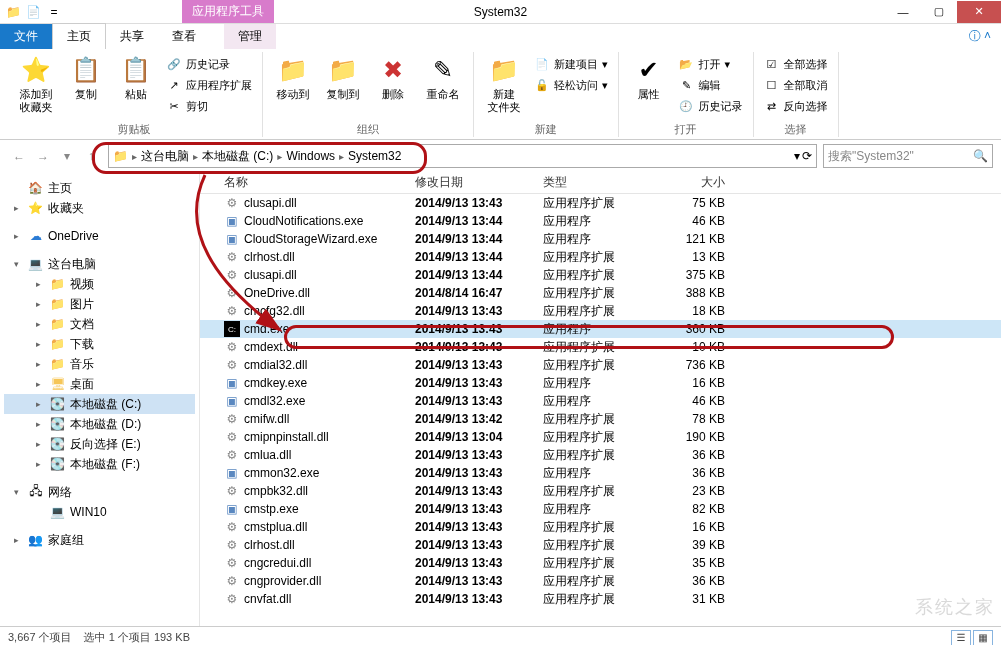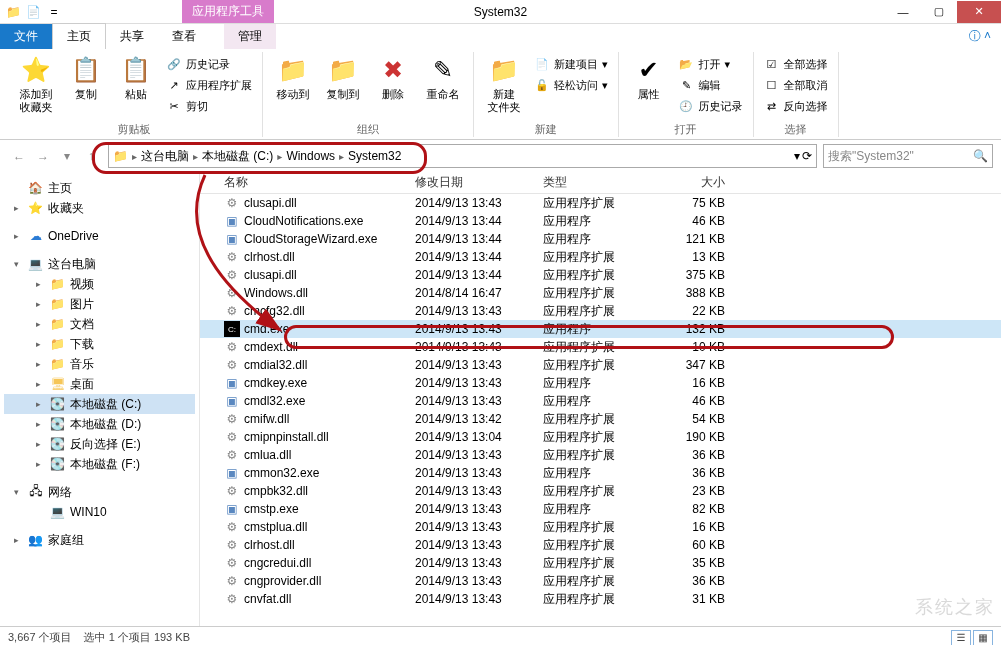--- a/index.html
+++ b/index.html
@@ -58,21 +58,21 @@
 .listpane { flex:1; display:flex; flex-direction:column; overflow:hidden; }
 .listhdr { height:22px; display:flex; border-bottom:1px solid #e5e5e5; align-items:center; font-size:12px; color:#333; }
 .col-name { width:215px; padding-left:24px; }
 .col-date { width:128px; }
 .col-type { width:110px; }
 .col-size { width:90px; text-align:right; padding-right:18px; }
 .listbody { flex:1; overflow:hidden; }
 .row { height:18px; display:flex; align-items:center; font-size:12px; }
 .row.sel { background:#cde6f7; }
 .row .c-name { width:215px; padding-left:24px; display:flex; align-items:center; gap:4px; }
-.row .c-date { width:128px; }
+.row .c-date { width:128px;font-weight:bold; }
 .row .c-type { width:110px; }
 .row .c-size { width:90px; text-align:right; padding-right:18px; }
 .row .fico { width:16px; height:16px; display:inline-flex; align-items:center; justify-content:center; font-size:12px; }
 
 
 .statusbar { height:22px; border-top:1px solid #ccc; display:flex; align-items:center; padding:0 8px; font-size:11px; color:#444; gap:12px; }
 .statusbar .views { margin-left:auto; display:flex; gap:2px; }
 .statusbar .views span { width:20px; height:16px; border:1px solid #88b4df; display:inline-flex; align-items:center; justify-content:center; font-size:10px; }
 
 
@@ -397,61 +397,61 @@
             <span class="fico i-dll">⚙</span>
             <span>clusapi.dll</span>
           </div>
           <div class="c-date">2014/9/13 13:44</div>
           <div class="c-type">应用程序扩展</div>
           <div class="c-size">375 KB</div>
         </div>
         <div class="row">
           <div class="c-name">
             <span class="fico i-dll">⚙</span>
-            <span>Windows.dll</span>
+            <span>OneDrive.dll</span>
           </div>
           <div class="c-date">2014/8/14 16:47</div>
           <div class="c-type">应用程序扩展</div>
           <div class="c-size">388 KB</div>
         </div>
         <div class="row">
           <div class="c-name">
             <span class="fico i-dll">⚙</span>
             <span>cmcfg32.dll</span>
           </div>
           <div class="c-date">2014/9/13 13:43</div>
           <div class="c-type">应用程序扩展</div>
-          <div class="c-size">22 KB</div>
+          <div class="c-size">18 KB</div>
         </div>
         <div class="row sel">
           <div class="c-name">
             <span class="fico" style="background:#000;color:#fff;font-size:8px">C:</span>
             <span>cmd.exe</span>
           </div>
           <div class="c-date">2014/9/13 13:43</div>
           <div class="c-type">应用程序</div>
-          <div class="c-size">132 KB</div>
+          <div class="c-size">360 KB</div>
         </div>
         <div class="row">
           <div class="c-name">
             <span class="fico i-dll">⚙</span>
             <span>cmdext.dll</span>
           </div>
           <div class="c-date">2014/9/13 13:43</div>
           <div class="c-type">应用程序扩展</div>
           <div class="c-size">10 KB</div>
         </div>
         <div class="row">
           <div class="c-name">
             <span class="fico i-dll">⚙</span>
             <span>cmdial32.dll</span>
           </div>
           <div class="c-date">2014/9/13 13:43</div>
           <div class="c-type">应用程序扩展</div>
-          <div class="c-size">347 KB</div>
+          <div class="c-size">736 KB</div>
         </div>
         <div class="row">
           <div class="c-name">
             <span class="fico i-exe">▣</span>
             <span>cmdkey.exe</span>
           </div>
           <div class="c-date">2014/9/13 13:43</div>
           <div class="c-type">应用程序</div>
           <div class="c-size">16 KB</div>
         </div>
@@ -464,21 +464,21 @@
           <div class="c-type">应用程序</div>
           <div class="c-size">46 KB</div>
         </div>
         <div class="row">
           <div class="c-name">
             <span class="fico i-dll">⚙</span>
             <span>cmifw.dll</span>
           </div>
           <div class="c-date">2014/9/13 13:42</div>
           <div class="c-type">应用程序扩展</div>
-          <div class="c-size">54 KB</div>
+          <div class="c-size">78 KB</div>
         </div>
         <div class="row">
           <div class="c-name">
             <span class="fico i-dll">⚙</span>
             <span>cmipnpinstall.dll</span>
           </div>
           <div class="c-date">2014/9/13 13:04</div>
           <div class="c-type">应用程序扩展</div>
           <div class="c-size">190 KB</div>
         </div>
@@ -527,21 +527,21 @@
           <div class="c-type">应用程序扩展</div>
           <div class="c-size">16 KB</div>
         </div>
         <div class="row">
           <div class="c-name">
             <span class="fico i-dll">⚙</span>
             <span>clrhost.dll</span>
           </div>
           <div class="c-date">2014/9/13 13:43</div>
           <div class="c-type">应用程序扩展</div>
-          <div class="c-size">60 KB</div>
+          <div class="c-size">39 KB</div>
         </div>
         <div class="row">
           <div class="c-name">
             <span class="fico i-dll">⚙</span>
             <span>cngcredui.dll</span>
           </div>
           <div class="c-date">2014/9/13 13:43</div>
           <div class="c-type">应用程序扩展</div>
           <div class="c-size">35 KB</div>
         </div>

